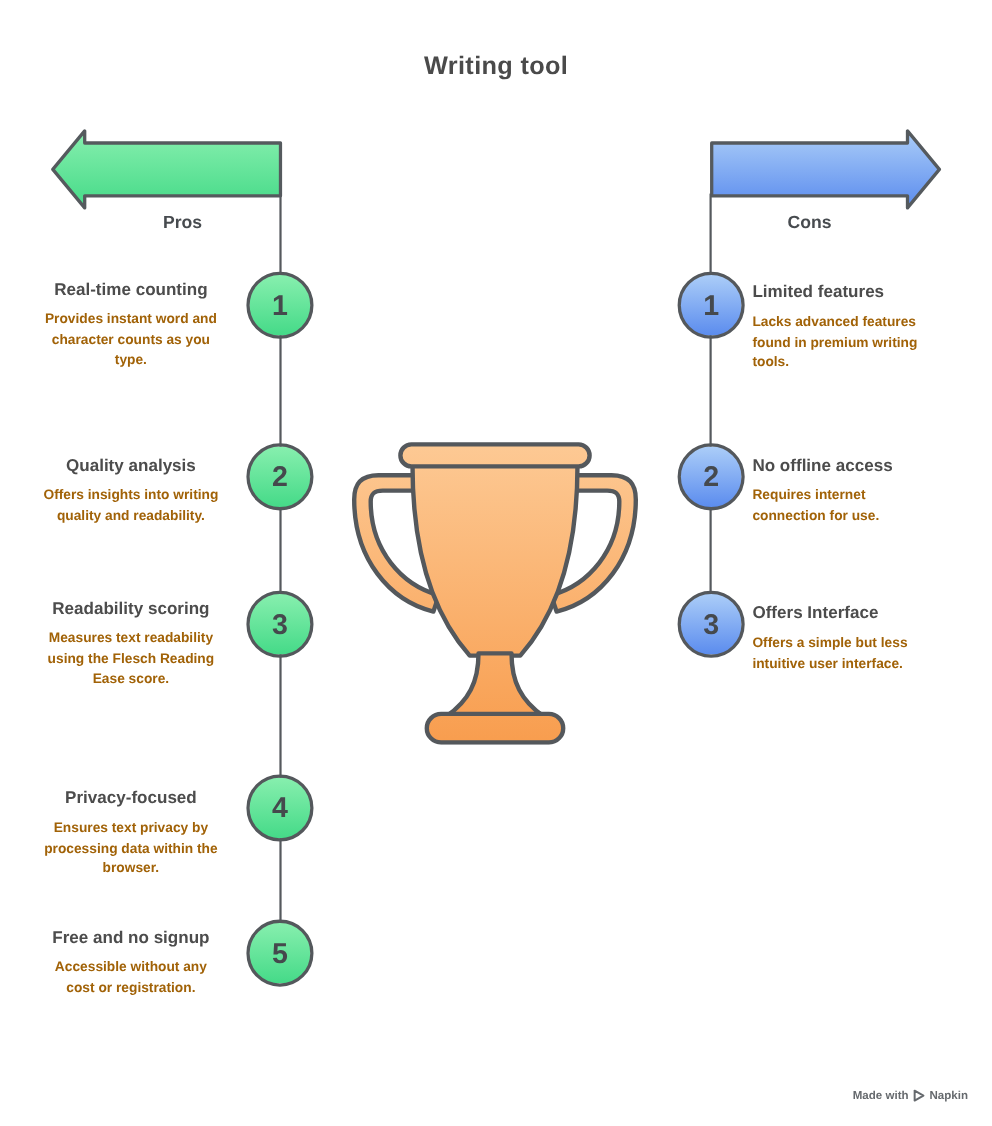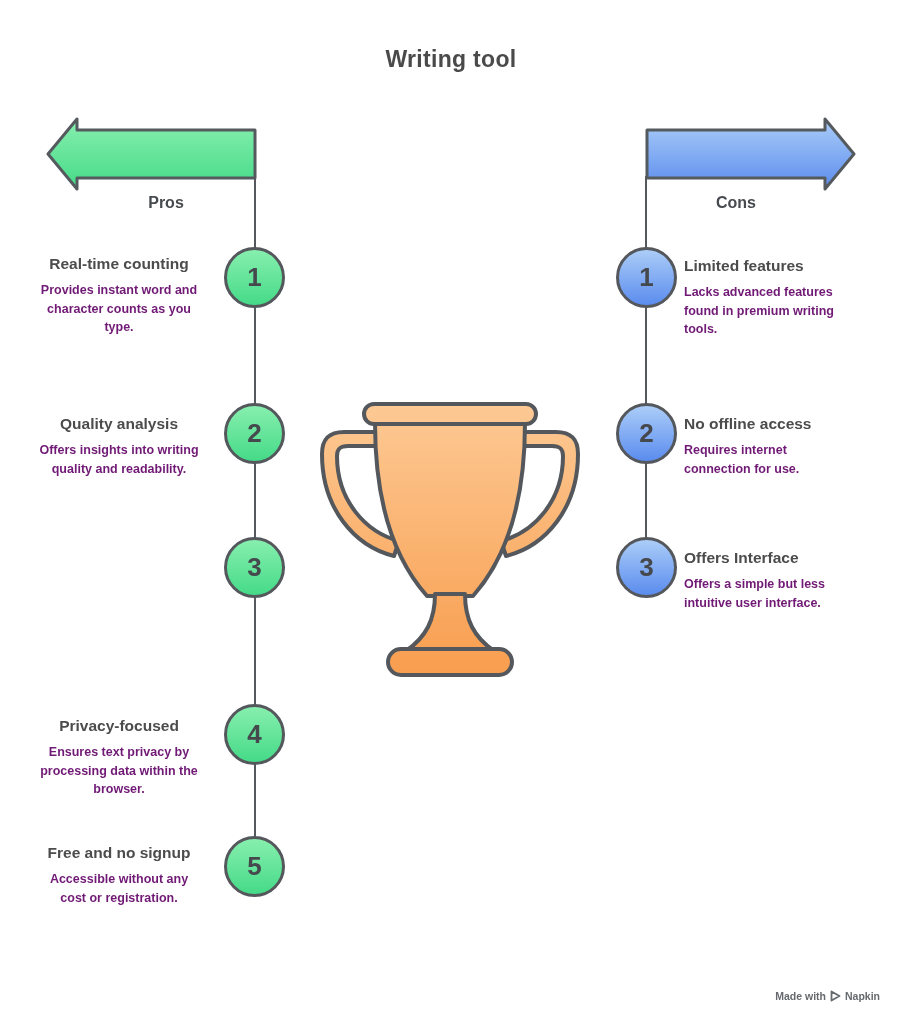--- a/index.html
+++ b/index.html
@@ -29,21 +29,21 @@
         display:flex;align-items:center;justify-content:center;
         font-size:26px;font-weight:bold;color:#45494d;}
   .node-green{background:linear-gradient(180deg,#87efae 0%,#45da88 100%);left:224px;}
   .node-blue{background:linear-gradient(180deg,#abcdf8 0%,#5b8cee 100%);left:616px;}
 
   
   .item-text{position:absolute;}
   .item-text.pro{right:702px;width:162px;text-align:center;}
   .item-text.con{left:684px;width:172px;text-align:left;}
   .item-heading{font-size:15.5px;font-weight:bold;color:#4c4c4c;line-height:1.25;}
-  .item-desc{margin-top:8px;font-size:12.5px;font-weight:600;color:#701a75;line-height:1.45;}
+  .item-desc{margin-top:8px;font-size:12.5px;font-weight:600;color:#a16207;line-height:1.45;}
 
   .trophy{position:absolute;left:320px;top:392px;}
 
   .watermark{position:absolute;right:22px;top:990px;display:flex;align-items:center;gap:4px;
              font-size:10.5px;font-weight:bold;color:#666a6e;}
   .watermark svg{display:block;}
 </style>
 </head>
 <body>
 
@@ -107,20 +107,24 @@
     </div>
 
   <div class="item-text pro" style="top:254px">
     <div class="item-heading">Real-time counting</div>
     <div class="item-desc">Provides instant word and character counts as you type.</div>
   </div>
   <div class="item-text pro" style="top:414px">
     <div class="item-heading">Quality analysis</div>
     <div class="item-desc">Offers insights into writing quality and readability.</div>
   </div>
+  <div class="item-text pro" style="top:544px">
+    <div class="item-heading">Readability scoring</div>
+    <div class="item-desc">Measures text readability using the Flesch Reading Ease score.</div>
+  </div>
   <div class="item-text pro" style="top:716px">
     <div class="item-heading">Privacy-focused</div>
     <div class="item-desc">Ensures text privacy by processing data within the browser.</div>
   </div>
   <div class="item-text pro" style="top:843px">
     <div class="item-heading">Free and no signup</div>
     <div class="item-desc">Accessible without any cost or registration.</div>
   </div>
 
   <div class="item-text con" style="top:256px">

